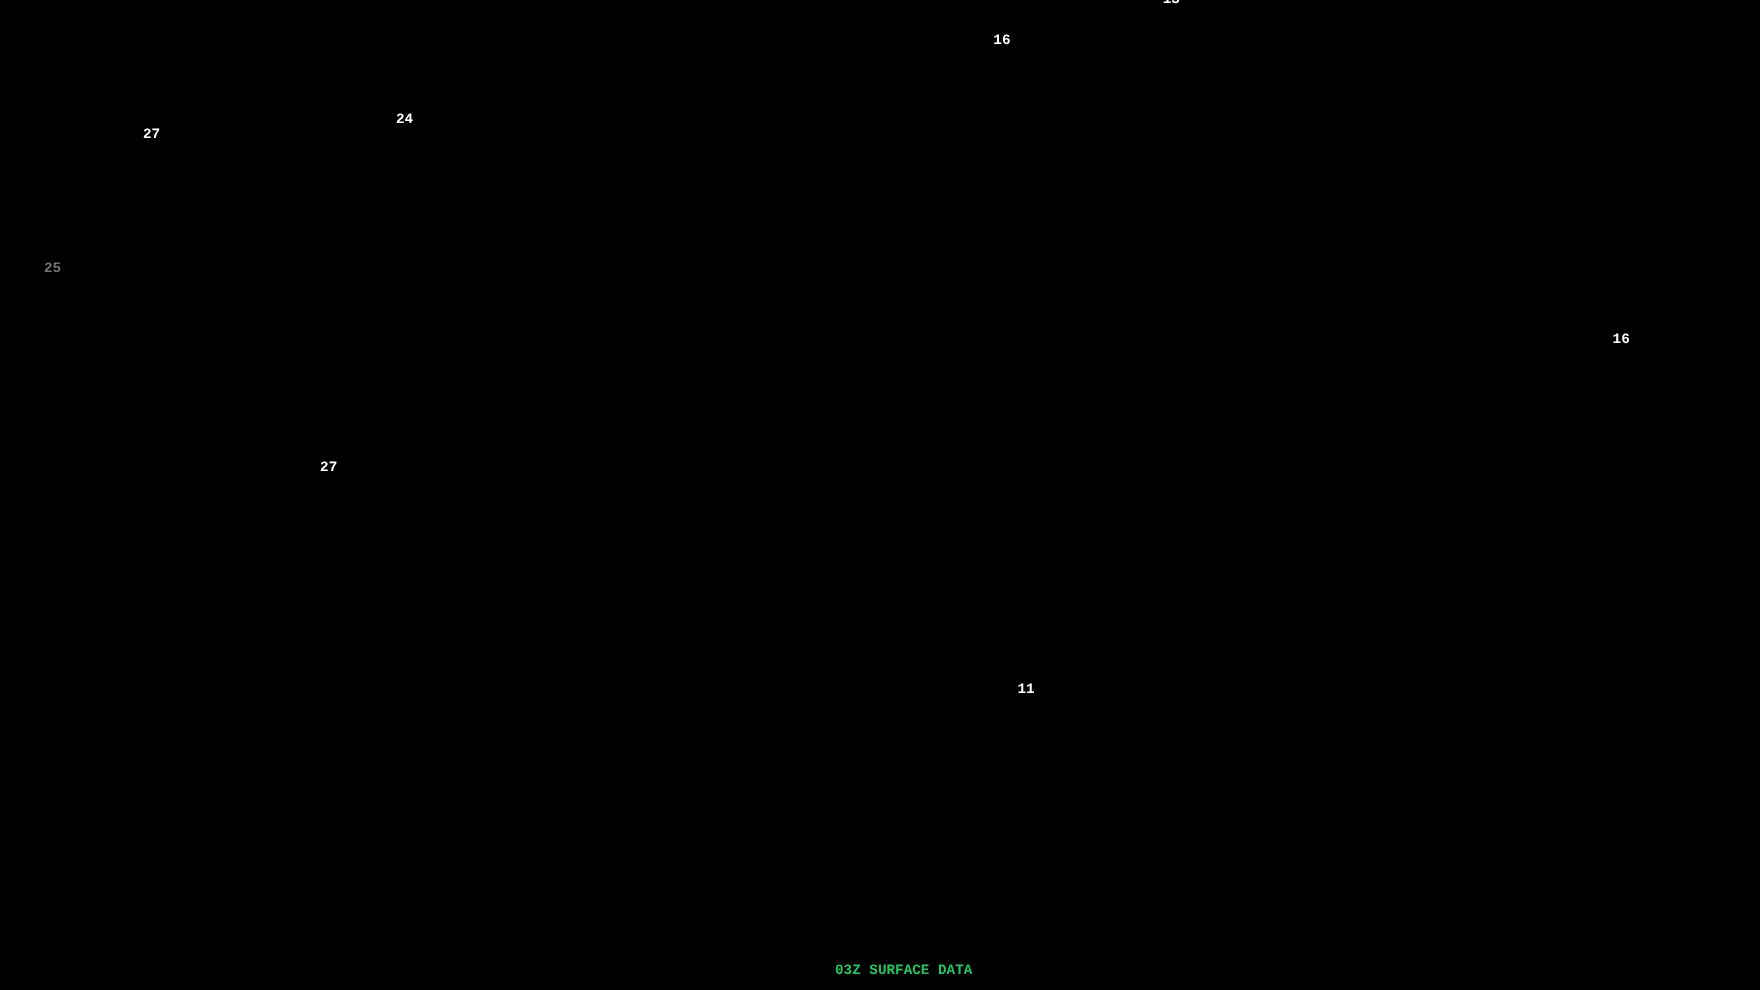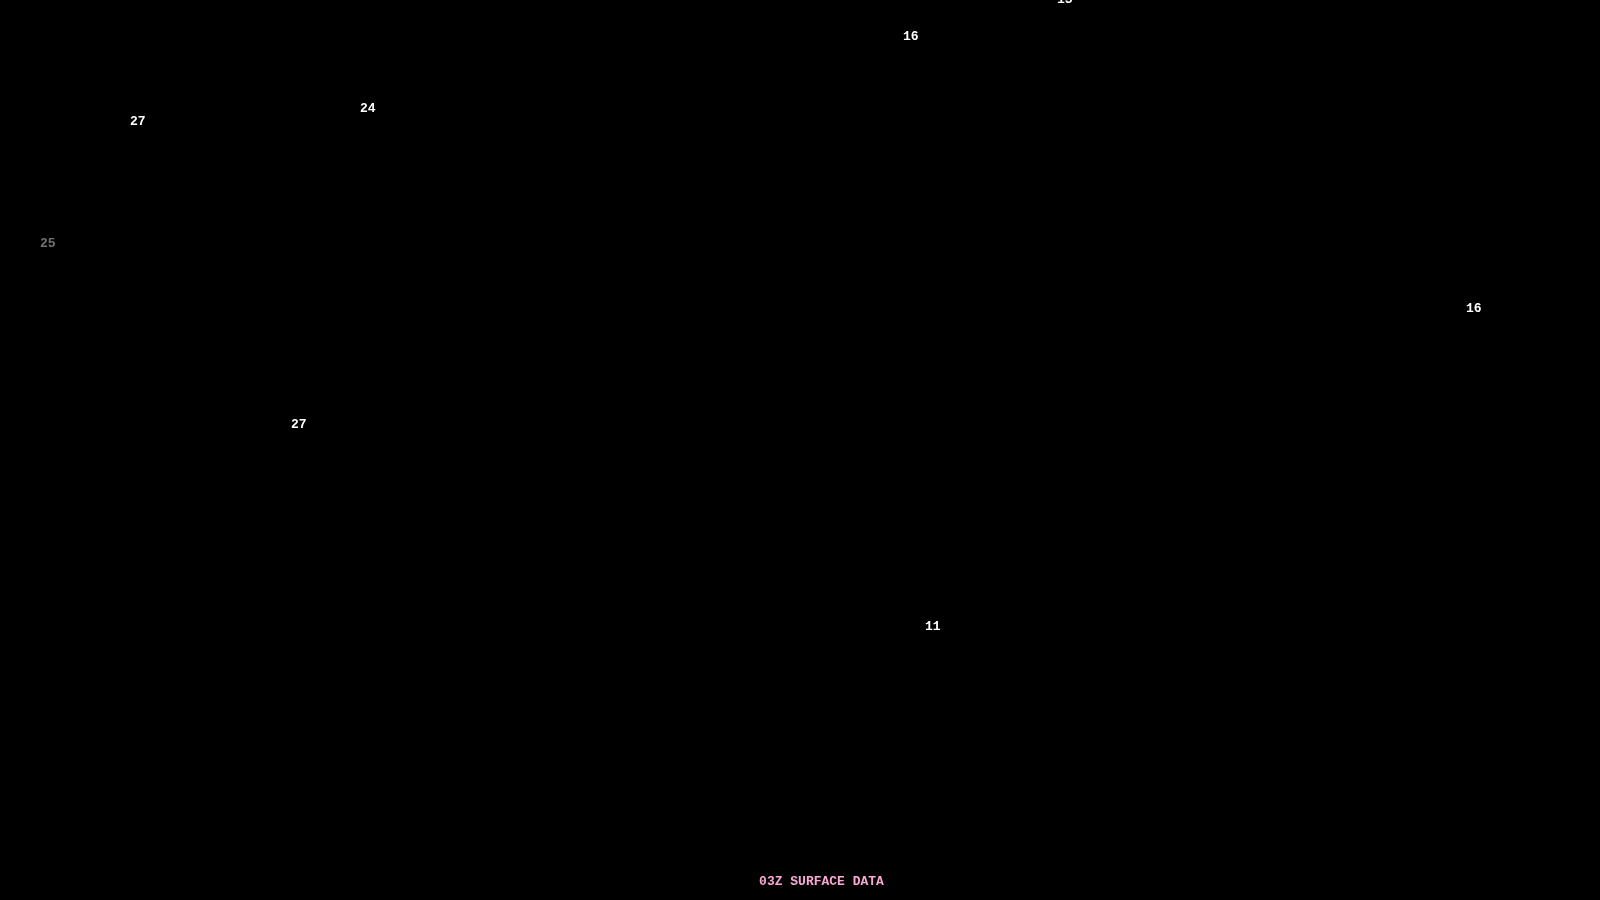--- a/index.html
+++ b/index.html
@@ -53,14 +53,14 @@
       <div class="station" style="left: 1057px; top: -8px; color: rgb(255, 255, 255);">13</div>
       <div class="station" style="left: 903px; top: 29px; color: rgb(255, 255, 255);">16</div>
       <div class="station" style="left: 360px; top: 101px; color: rgb(255, 255, 255);">24</div>
       <div class="station" style="left: 130px; top: 114px; color: rgb(255, 255, 255);">27</div>
       <div class="station" style="left: 40px; top: 236px; color: #737373;">25</div>
       <div class="station" style="left: 1466px; top: 301px; color: rgb(255, 255, 255);">16</div>
       <div class="station" style="left: 291px; top: 417px; color: rgb(255, 255, 255);">27</div>
       <div class="station" style="left: 925px; top: 619px; color: rgb(255, 255, 255);">11</div>
     </div>
 
-  <div class="plot-title" style="color: #f9a8d4; padding-left: 43px;">03Z SURFACE DATA</div>
+  <div class="plot-title" style="color: #22c55e; padding-left: 43px;">03Z SURFACE DATA</div>
 </div>
 
 </body></html>

